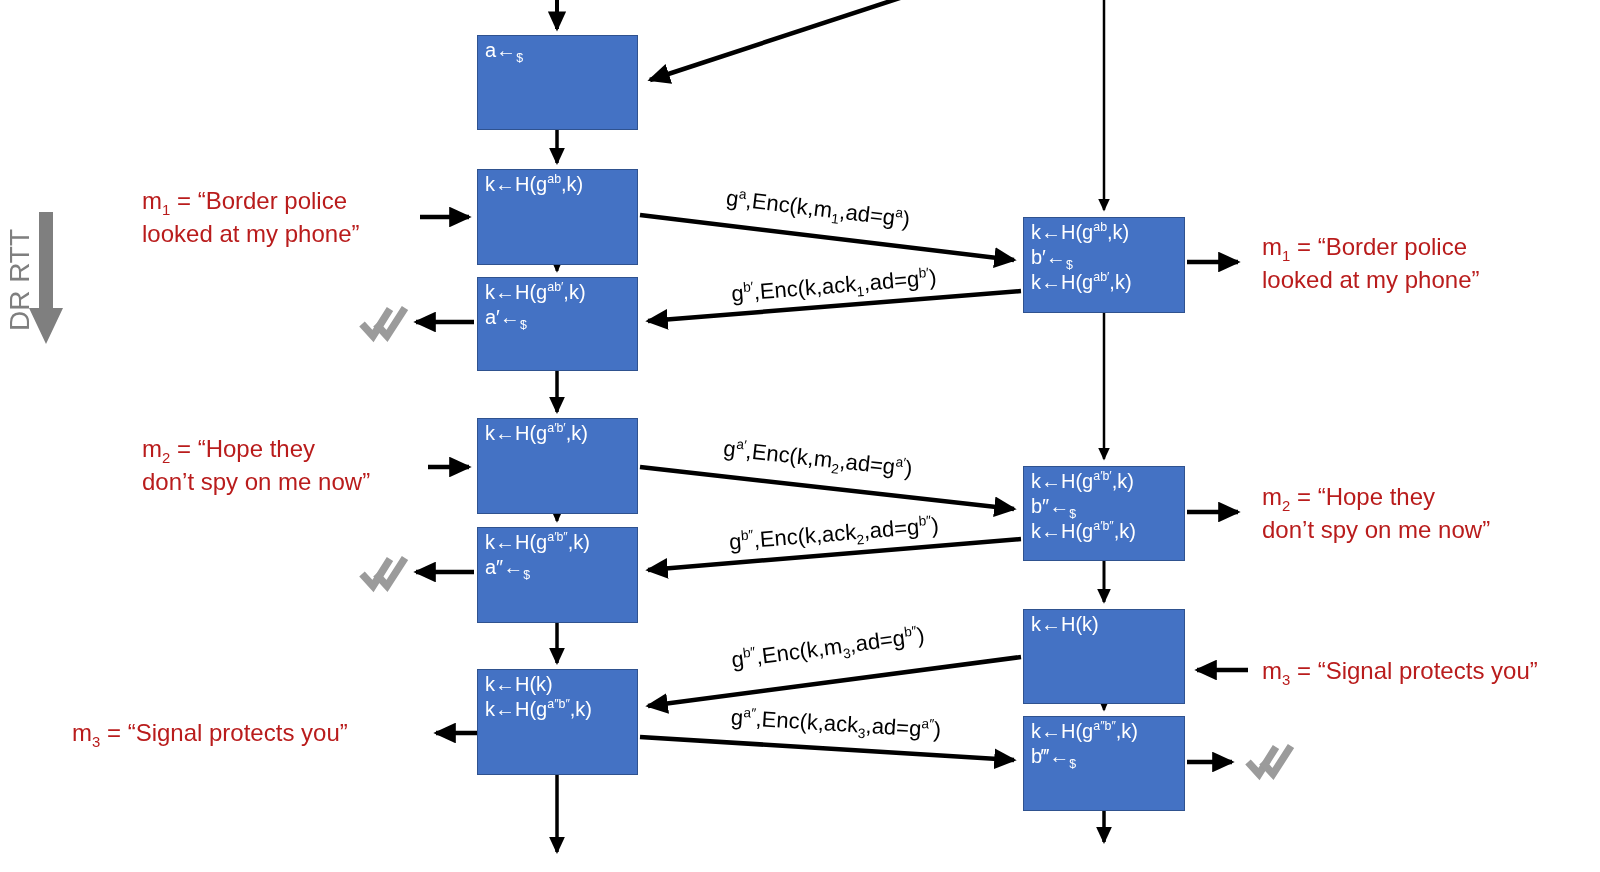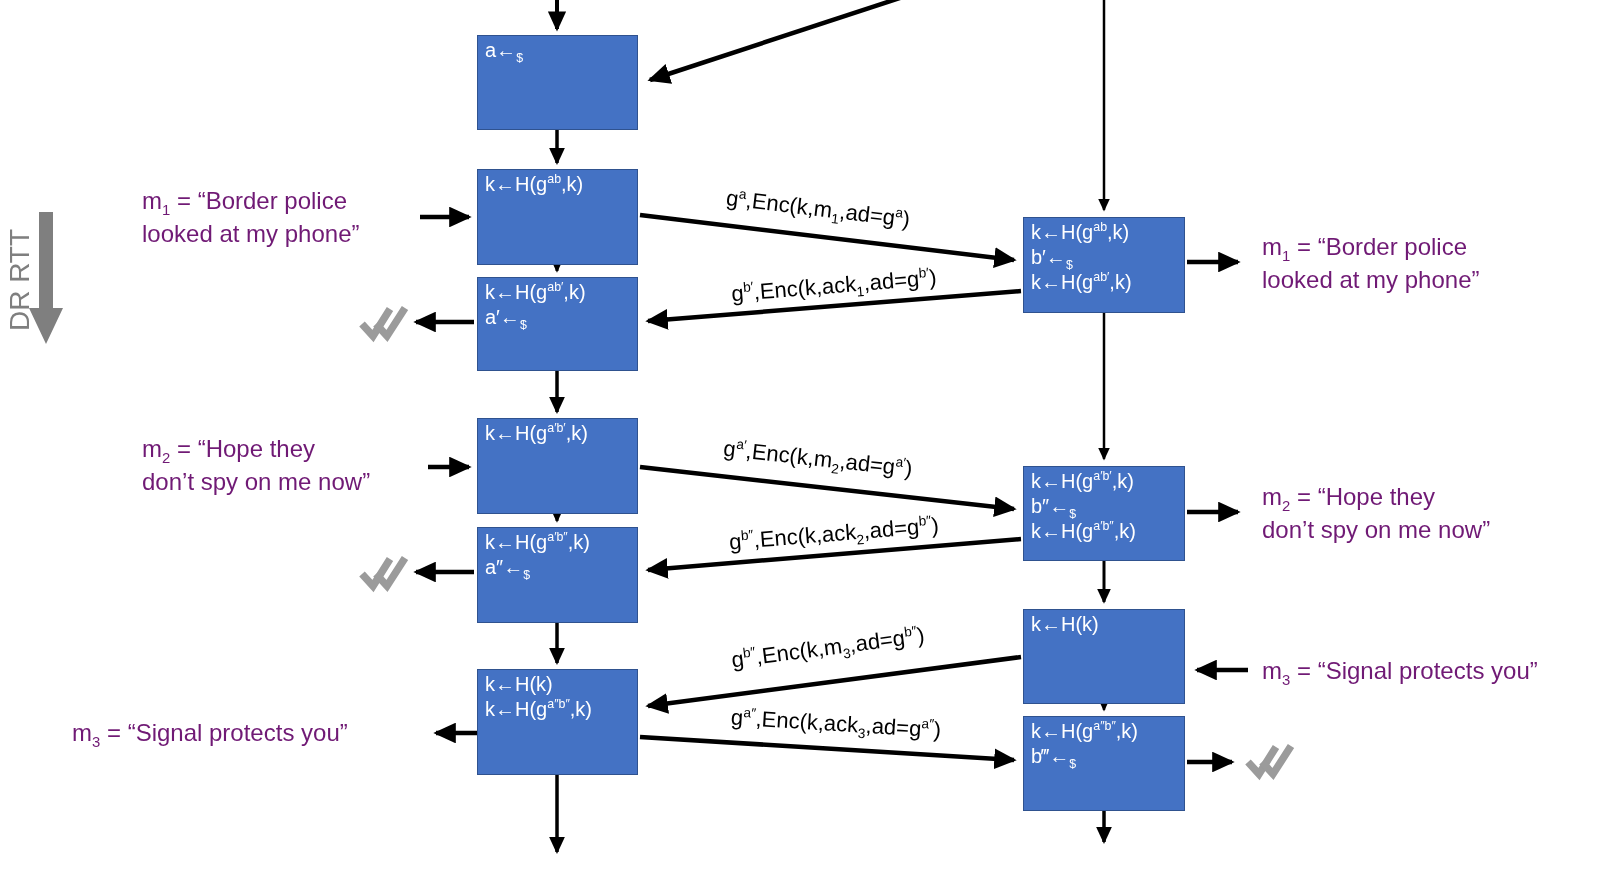--- a/index.html
+++ b/index.html
@@ -12,21 +12,21 @@
     position:absolute; background:#4472C4; border:1.6px solid #2F528F;
     color:#ffffff; font-size:20px; line-height:1.26; padding:2px 7px;
     box-sizing:border-box;
   }
   sup, sub { font-size:62%; line-height:0; }
   .mlabel {
     position:absolute; font-size:22px; color:#000000; white-space:nowrap;
     transform-origin:center center;
   }
   .note {
-    position:absolute; font-size:24px; color:#701a75; white-space:nowrap;
+    position:absolute; font-size:24px; color:#b91c1c; white-space:nowrap;
     line-height:33px;
   }
   .dr-rtt {
     position:absolute; left:20px; top:280px; font-size:28px; color:#7F7F7F;
     white-space:nowrap; transform:translate(-50%,-50%) rotate(-90deg);
   }
   .dcheck { position:absolute; }
   .dcheck path { stroke:#9B9B9B; stroke-width:7.5; fill:none; }
 </style>
 </head>

